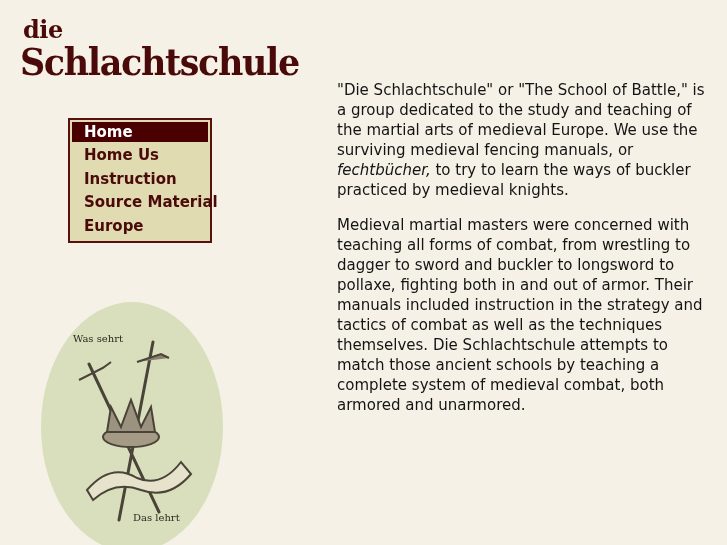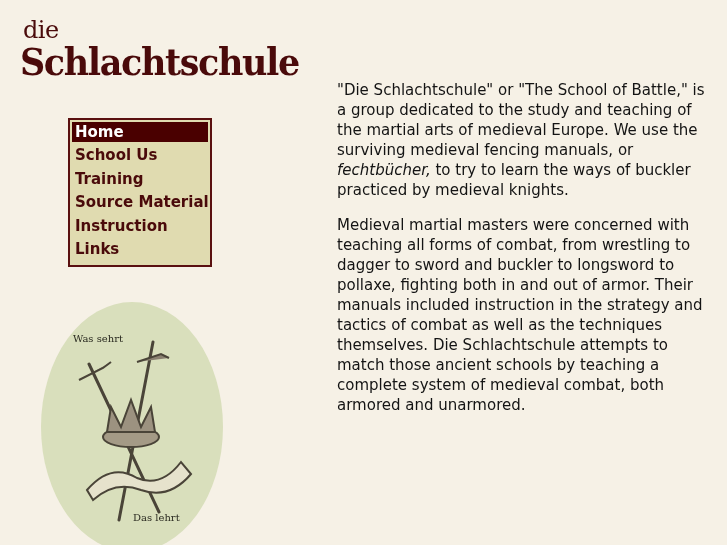--- a/index.html
+++ b/index.html
@@ -4,30 +4,30 @@
 <style>
   html, body { margin: 0; padding: 0; }
   body {
     width: 727px; height: 545px; overflow: hidden;
     background: #f6f1e6;
     font-family: "DejaVu Sans", sans-serif;
     position: relative;
     color: #141414;
   }
   .logo { position: absolute; left: 20px; top: 18px; color: #4a0a0a; font-family: "DejaVu Serif", serif; }
-  .logo .die { font-size: 24px; font-weight: normal; line-height: 24px; margin-left: 3px; letter-spacing: -0.5px; }
+  .logo .die { font-size: 24px; font-weight: bold; line-height: 24px; margin-left: 3px; letter-spacing: -0.5px; }
   .logo .main { font-size: 38px; font-weight: bold; line-height: 40px; letter-spacing: -1.5px; transform: scaleX(0.92); transform-origin: left; display: block; }
   .nav {
     position: absolute; left: 68px; top: 118px; width: 140px;
     background: #e0dbb0; border: 2px solid #5a1010; padding: 2px 2px 3px 2px;
     box-sizing: border-box; width: 144px;
   }
   .nav a {
     display: block; color: #4a0a0a; font-weight: bold; font-size: 15px;
-    line-height: 23.6px; text-decoration: none; padding-left: 3px; white-space: nowrap;
+    line-height: 23.6px; text-decoration: none; padding-left: 12px; white-space: nowrap;
   }
   .nav a.active { background: #4a0000; color: #ffffff; line-height: 20px; margin-bottom: 2px; }
   .emblem {
     position: absolute; left: 41px; top: 302px; width: 182px; height: 250px;
     border-radius: 50%; background: #d9dfbc;
   }
   .emblem svg { position: absolute; left: 0; top: 0; }
   .content {
     position: absolute; left: 337px; top: 80px; width: 380px;
     font-size: 15px; line-height: 20.1px;
@@ -37,25 +37,24 @@
 </head>
 <body>
 
 <div class="logo">
   <div class="die">die</div>
   <span class="main">Schlachtschule</span>
 </div>
 
 <nav class="nav">
   <a class="active">Home</a>
-  <a>School Us</a>
-  <a>Training</a>
+  <a>Home Us</a>
+  <a>Instruction</a>
   <a>Source Material</a>
-  <a>Instruction</a>
-  <a>Links</a>
+  <a>Europe</a>
 </nav>
 
 <div class="emblem">
   <svg width="182" height="250" viewBox="0 0 182 250">
     <text x="32" y="40" font-family="DejaVu Serif, serif" font-size="10" fill="#2a2a20">Was sehrt</text>
     <text x="92" y="219" font-family="DejaVu Serif, serif" font-size="10" fill="#2a2a20">Das lehrt</text>
     <g stroke="#4a4438" stroke-width="3" fill="none" stroke-linecap="round">
       <line x1="48" y1="62" x2="118" y2="210"></line>
       <line x1="112" y1="40" x2="78" y2="218"></line>
     </g>

